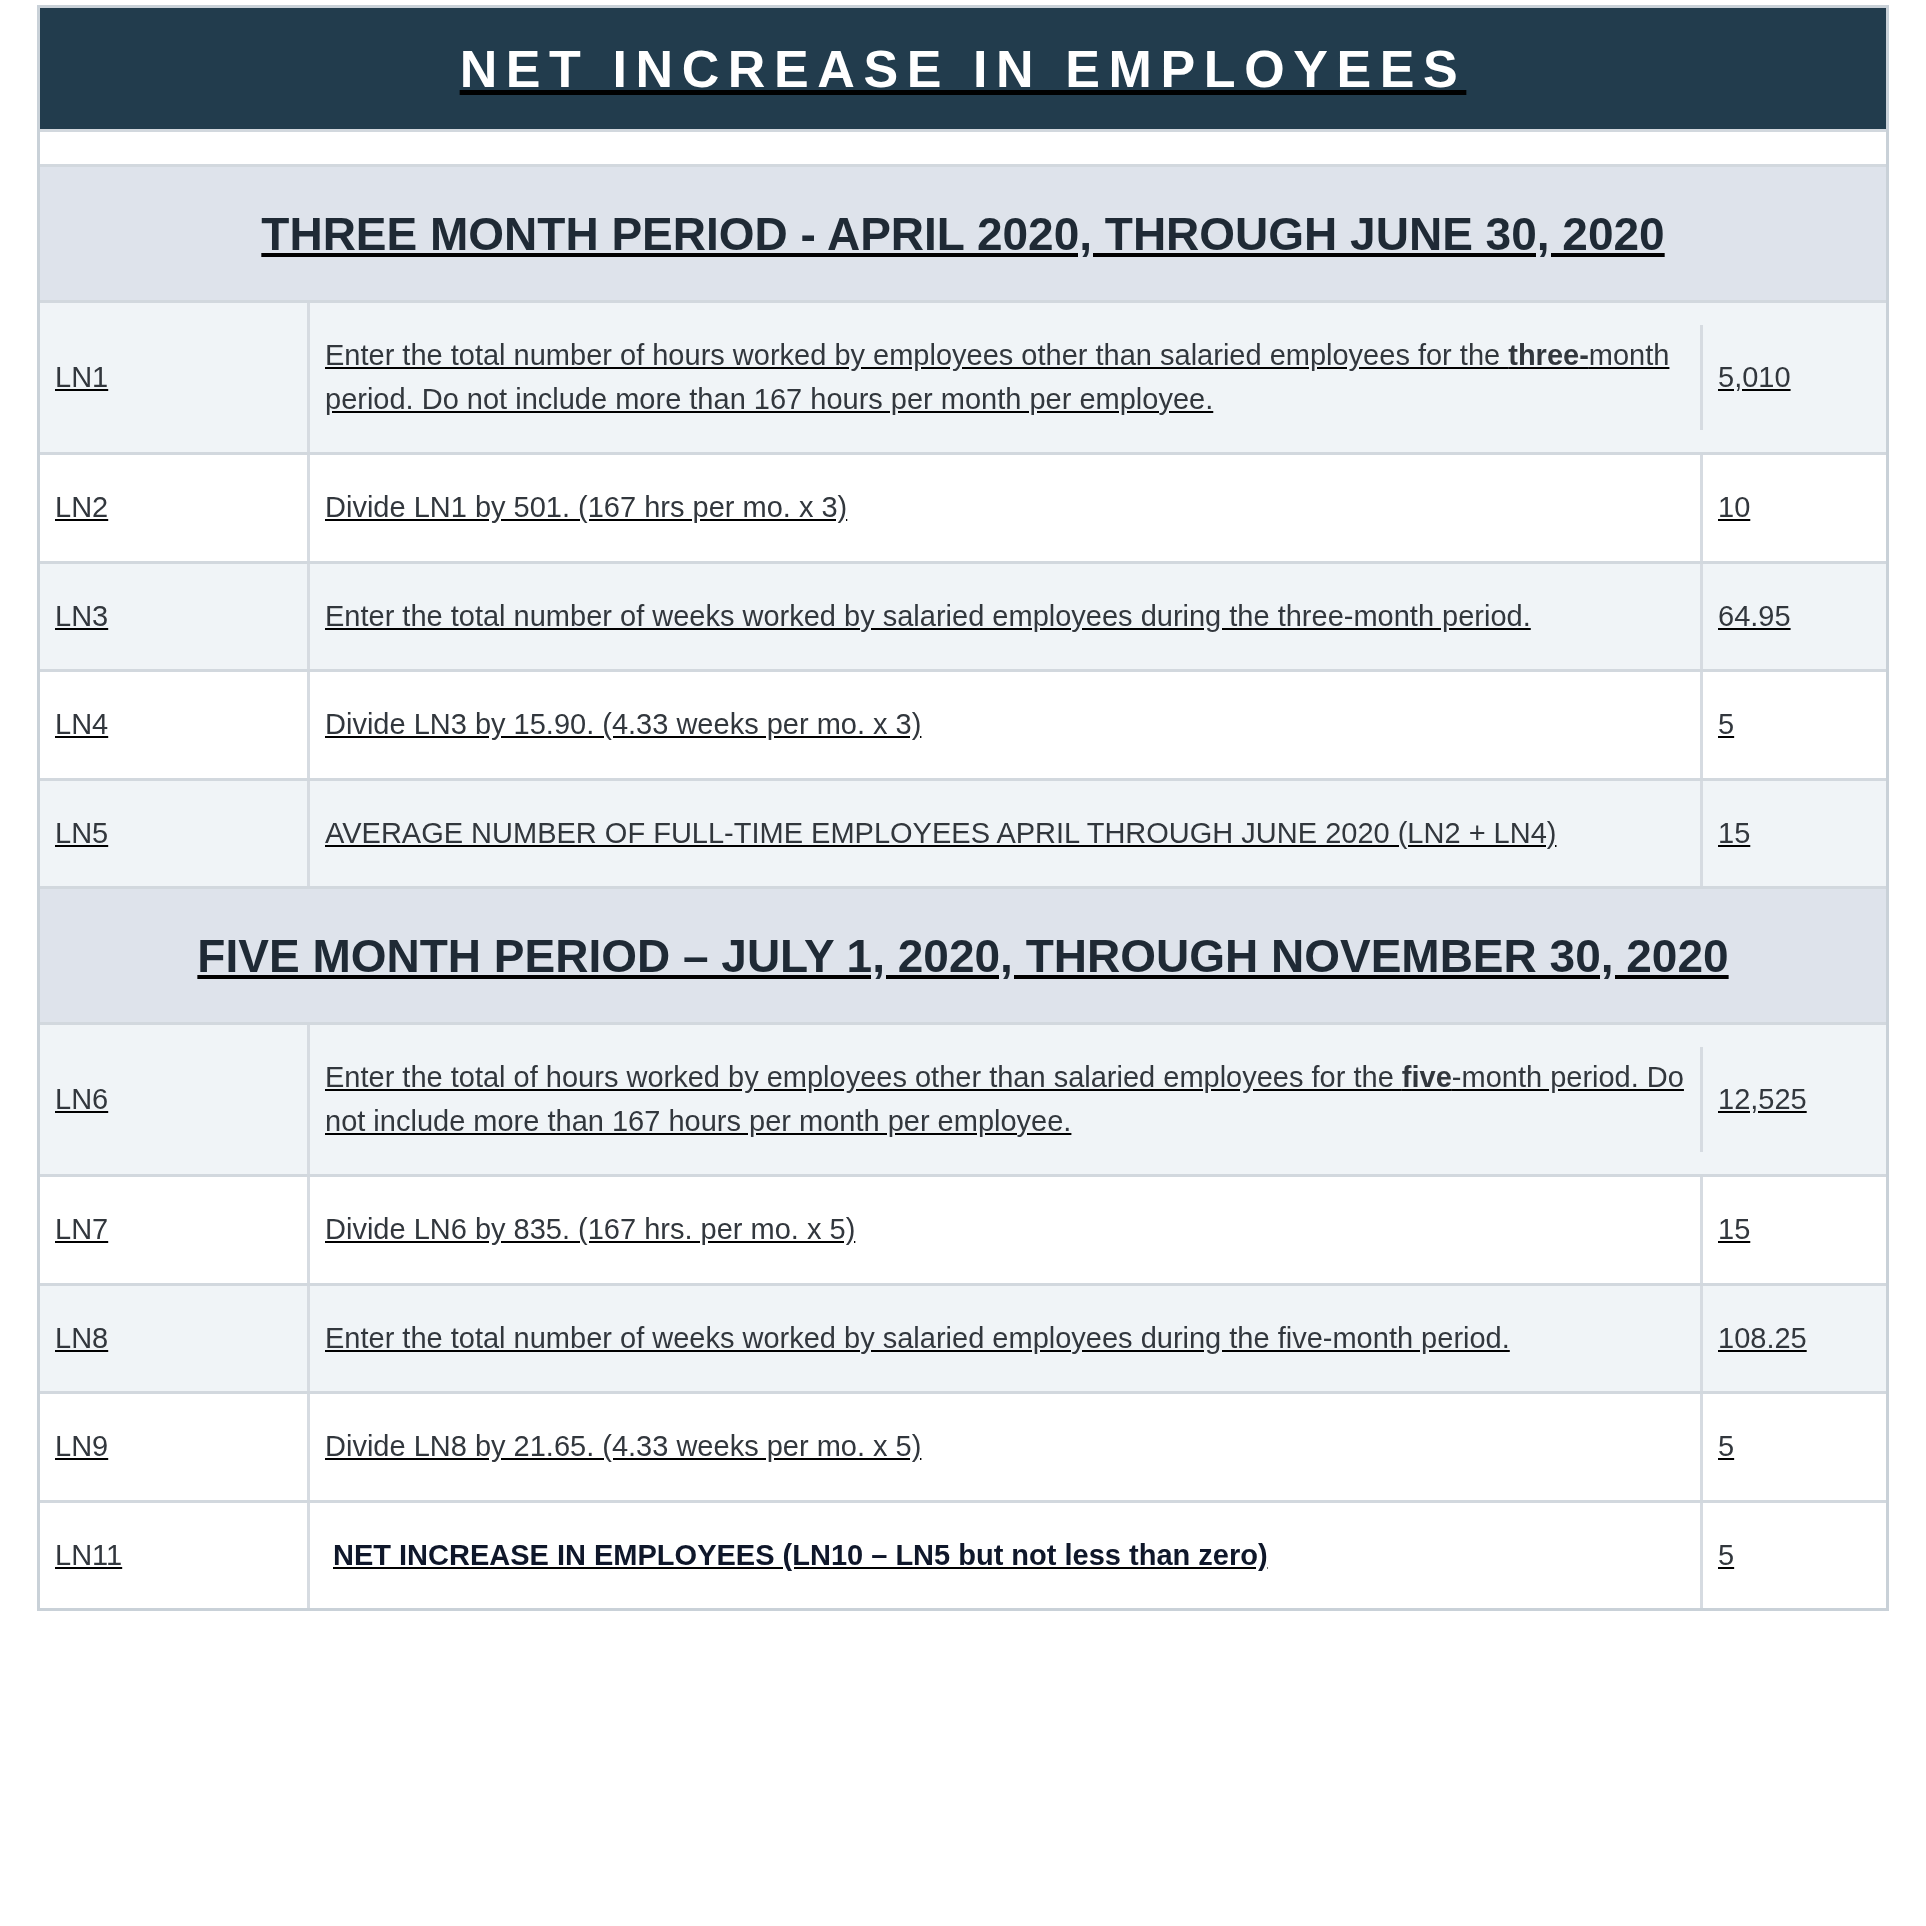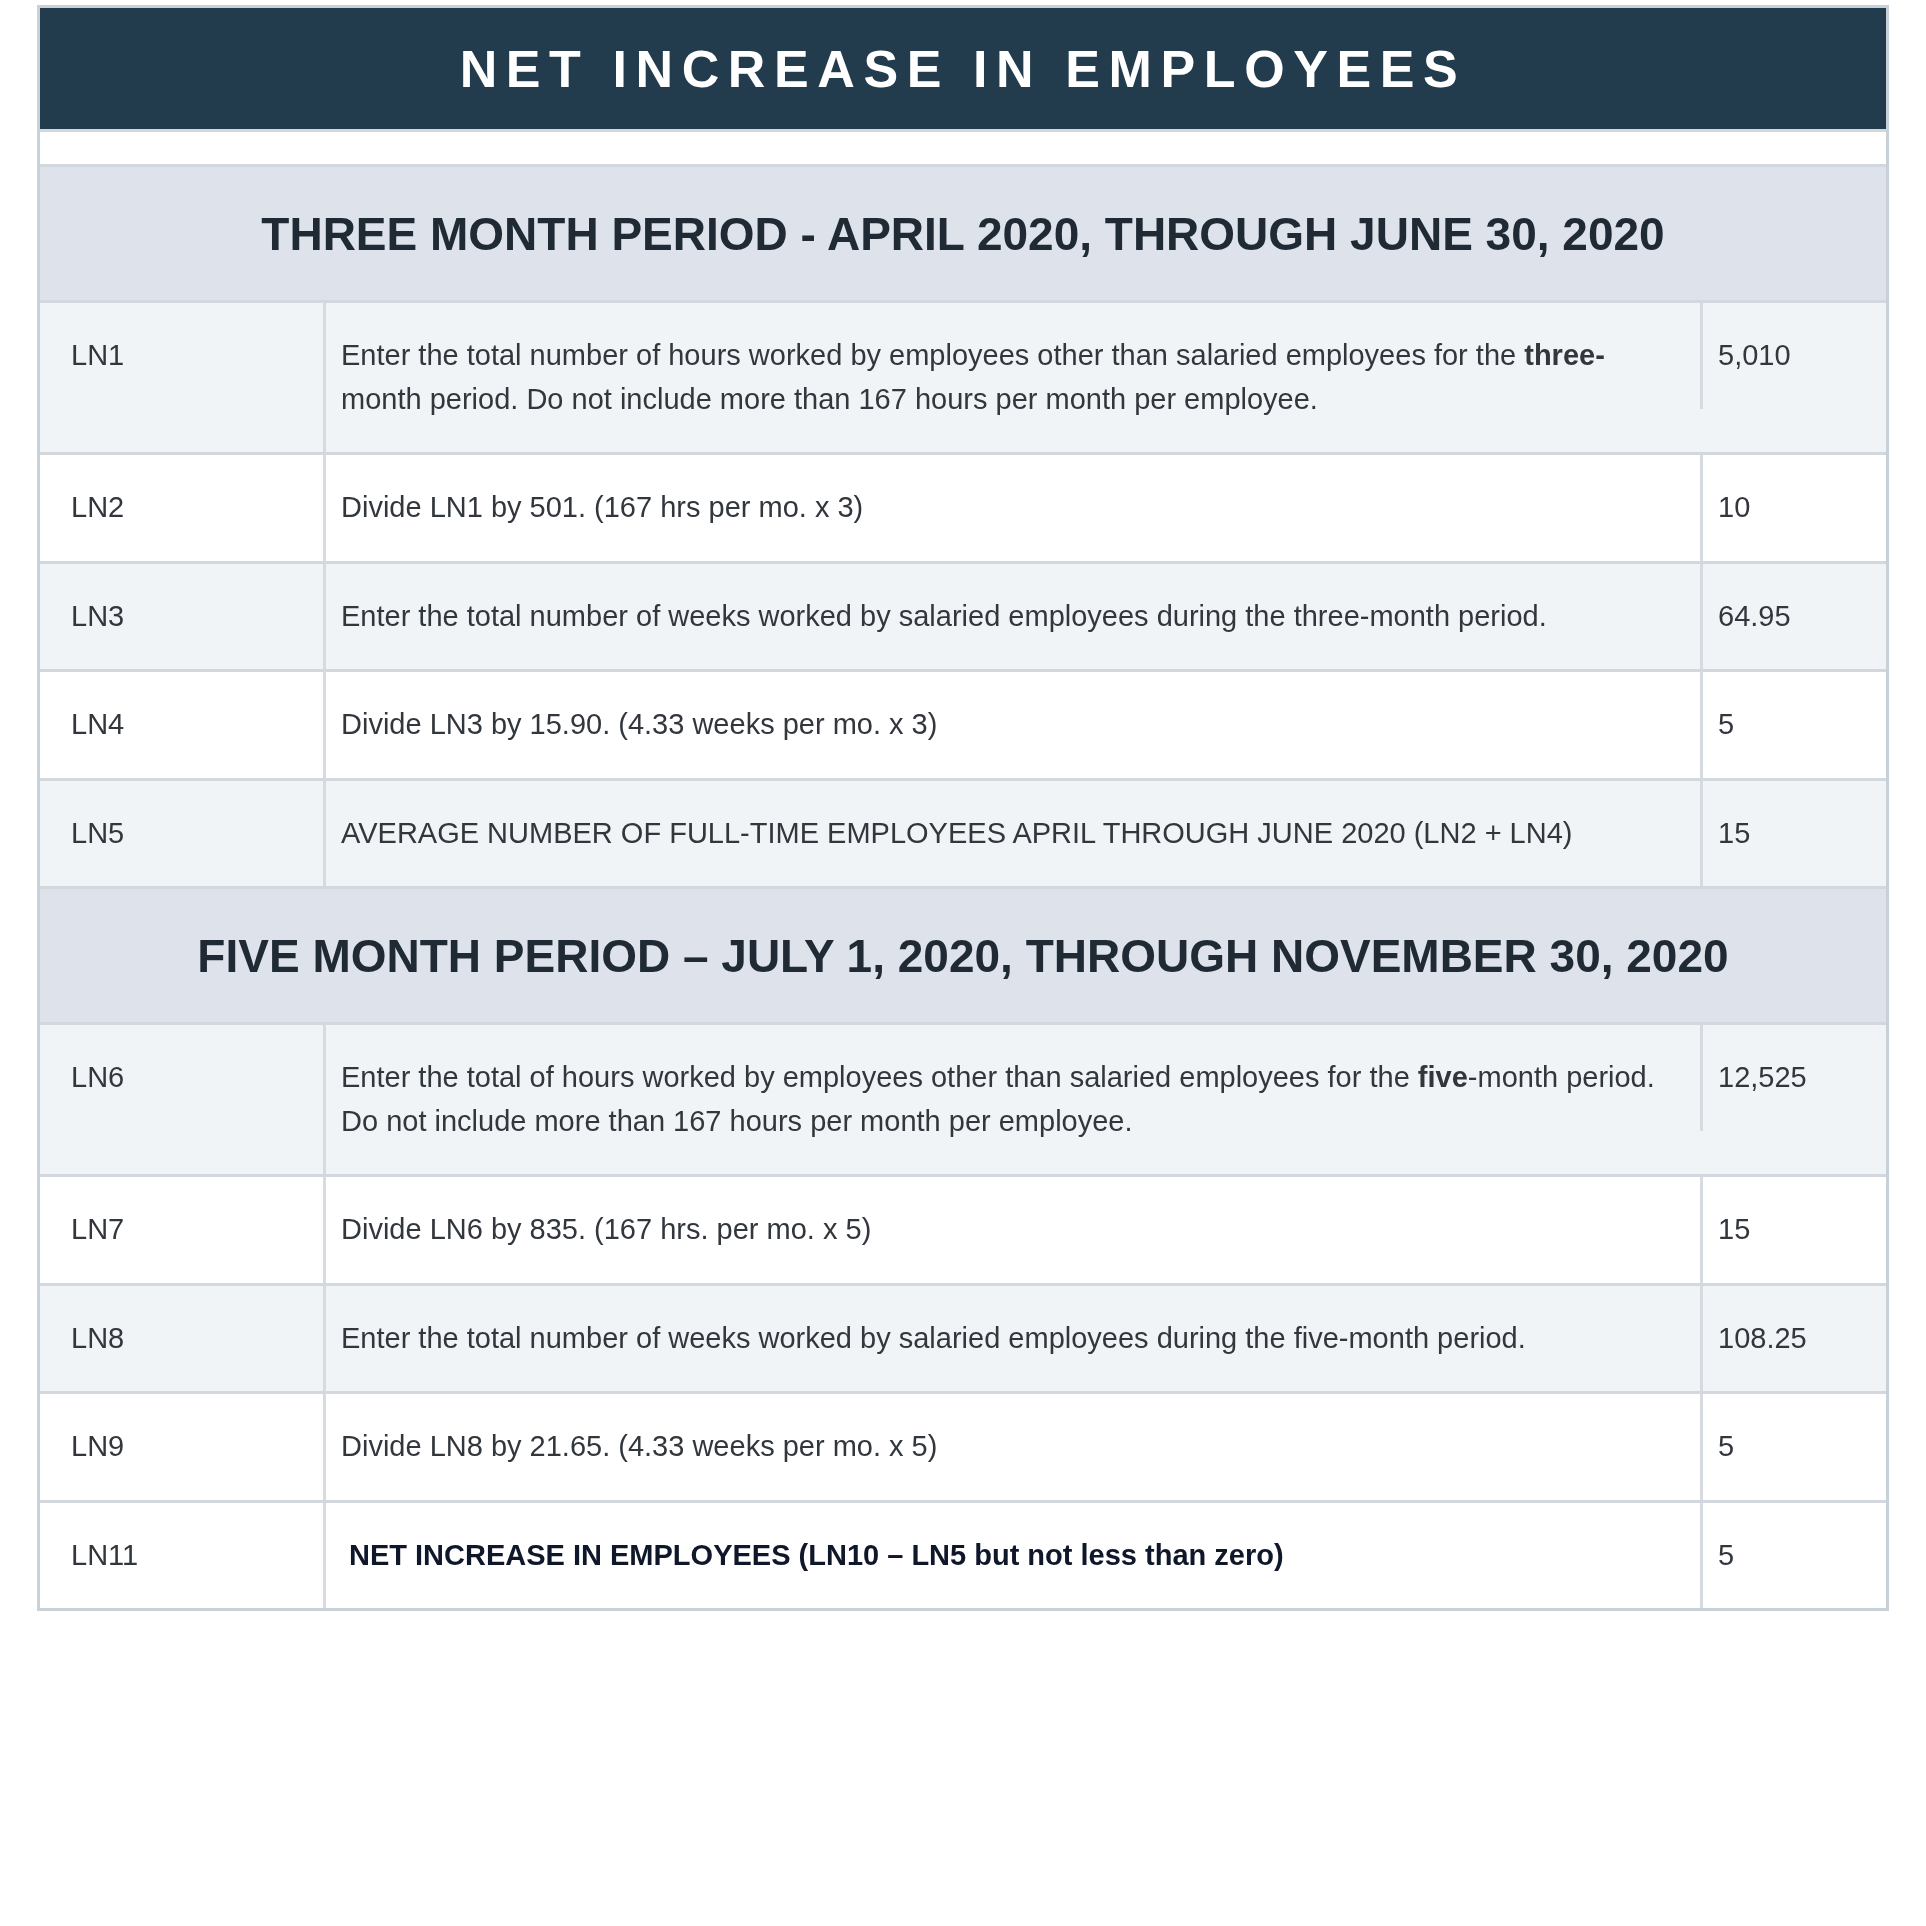--- a/index.html
+++ b/index.html
@@ -14,21 +14,21 @@
     --title-fg: #FFFFFF;
     --section-bg: #DEE3EB;
     --row-alt-bg: #F0F4F7;
     --row-bg: #FFFFFF;
     --sep: #D2D8DE;
     --vsep: #D6DBE1;
     --outer: #C9D1D8;
     --text: #32373D;
     --heading: #1F2A35;
   }
-  .page { padding: 5px 37px 0 37px; }
+  .page { padding: 5px 37px 0 37px; text-decoration: underline; }
   .panel {
     border: 3.7px solid var(--outer);
     background: #fff;
   }
   .panel > * + * { border-top: 3.7px solid var(--sep); }
 
   .title-bar {
     height: 121px;
     background: var(--title-bg);
     display: flex; align-items: center; justify-content: center;
@@ -51,24 +51,23 @@
     padding: 12.3px 37px;
   }
   .section-header-text {
     color: var(--heading);
     font-weight: bold;
     font-size: 46px;
   }
 
   .data-row {
     display: flex;
-    align-items: flex-start;
+    align-items: center;
     background: var(--row-bg);
     min-height: 107px;
-    padding-left: 16px;
   }
   .data-row.alt { background: var(--row-alt-bg); }
 
   .cell {
     display: flex; align-items: center;
     padding: 31px 15px;
     font-size: 29px;
     line-height: 1.5;
     color: var(--text);
   }

